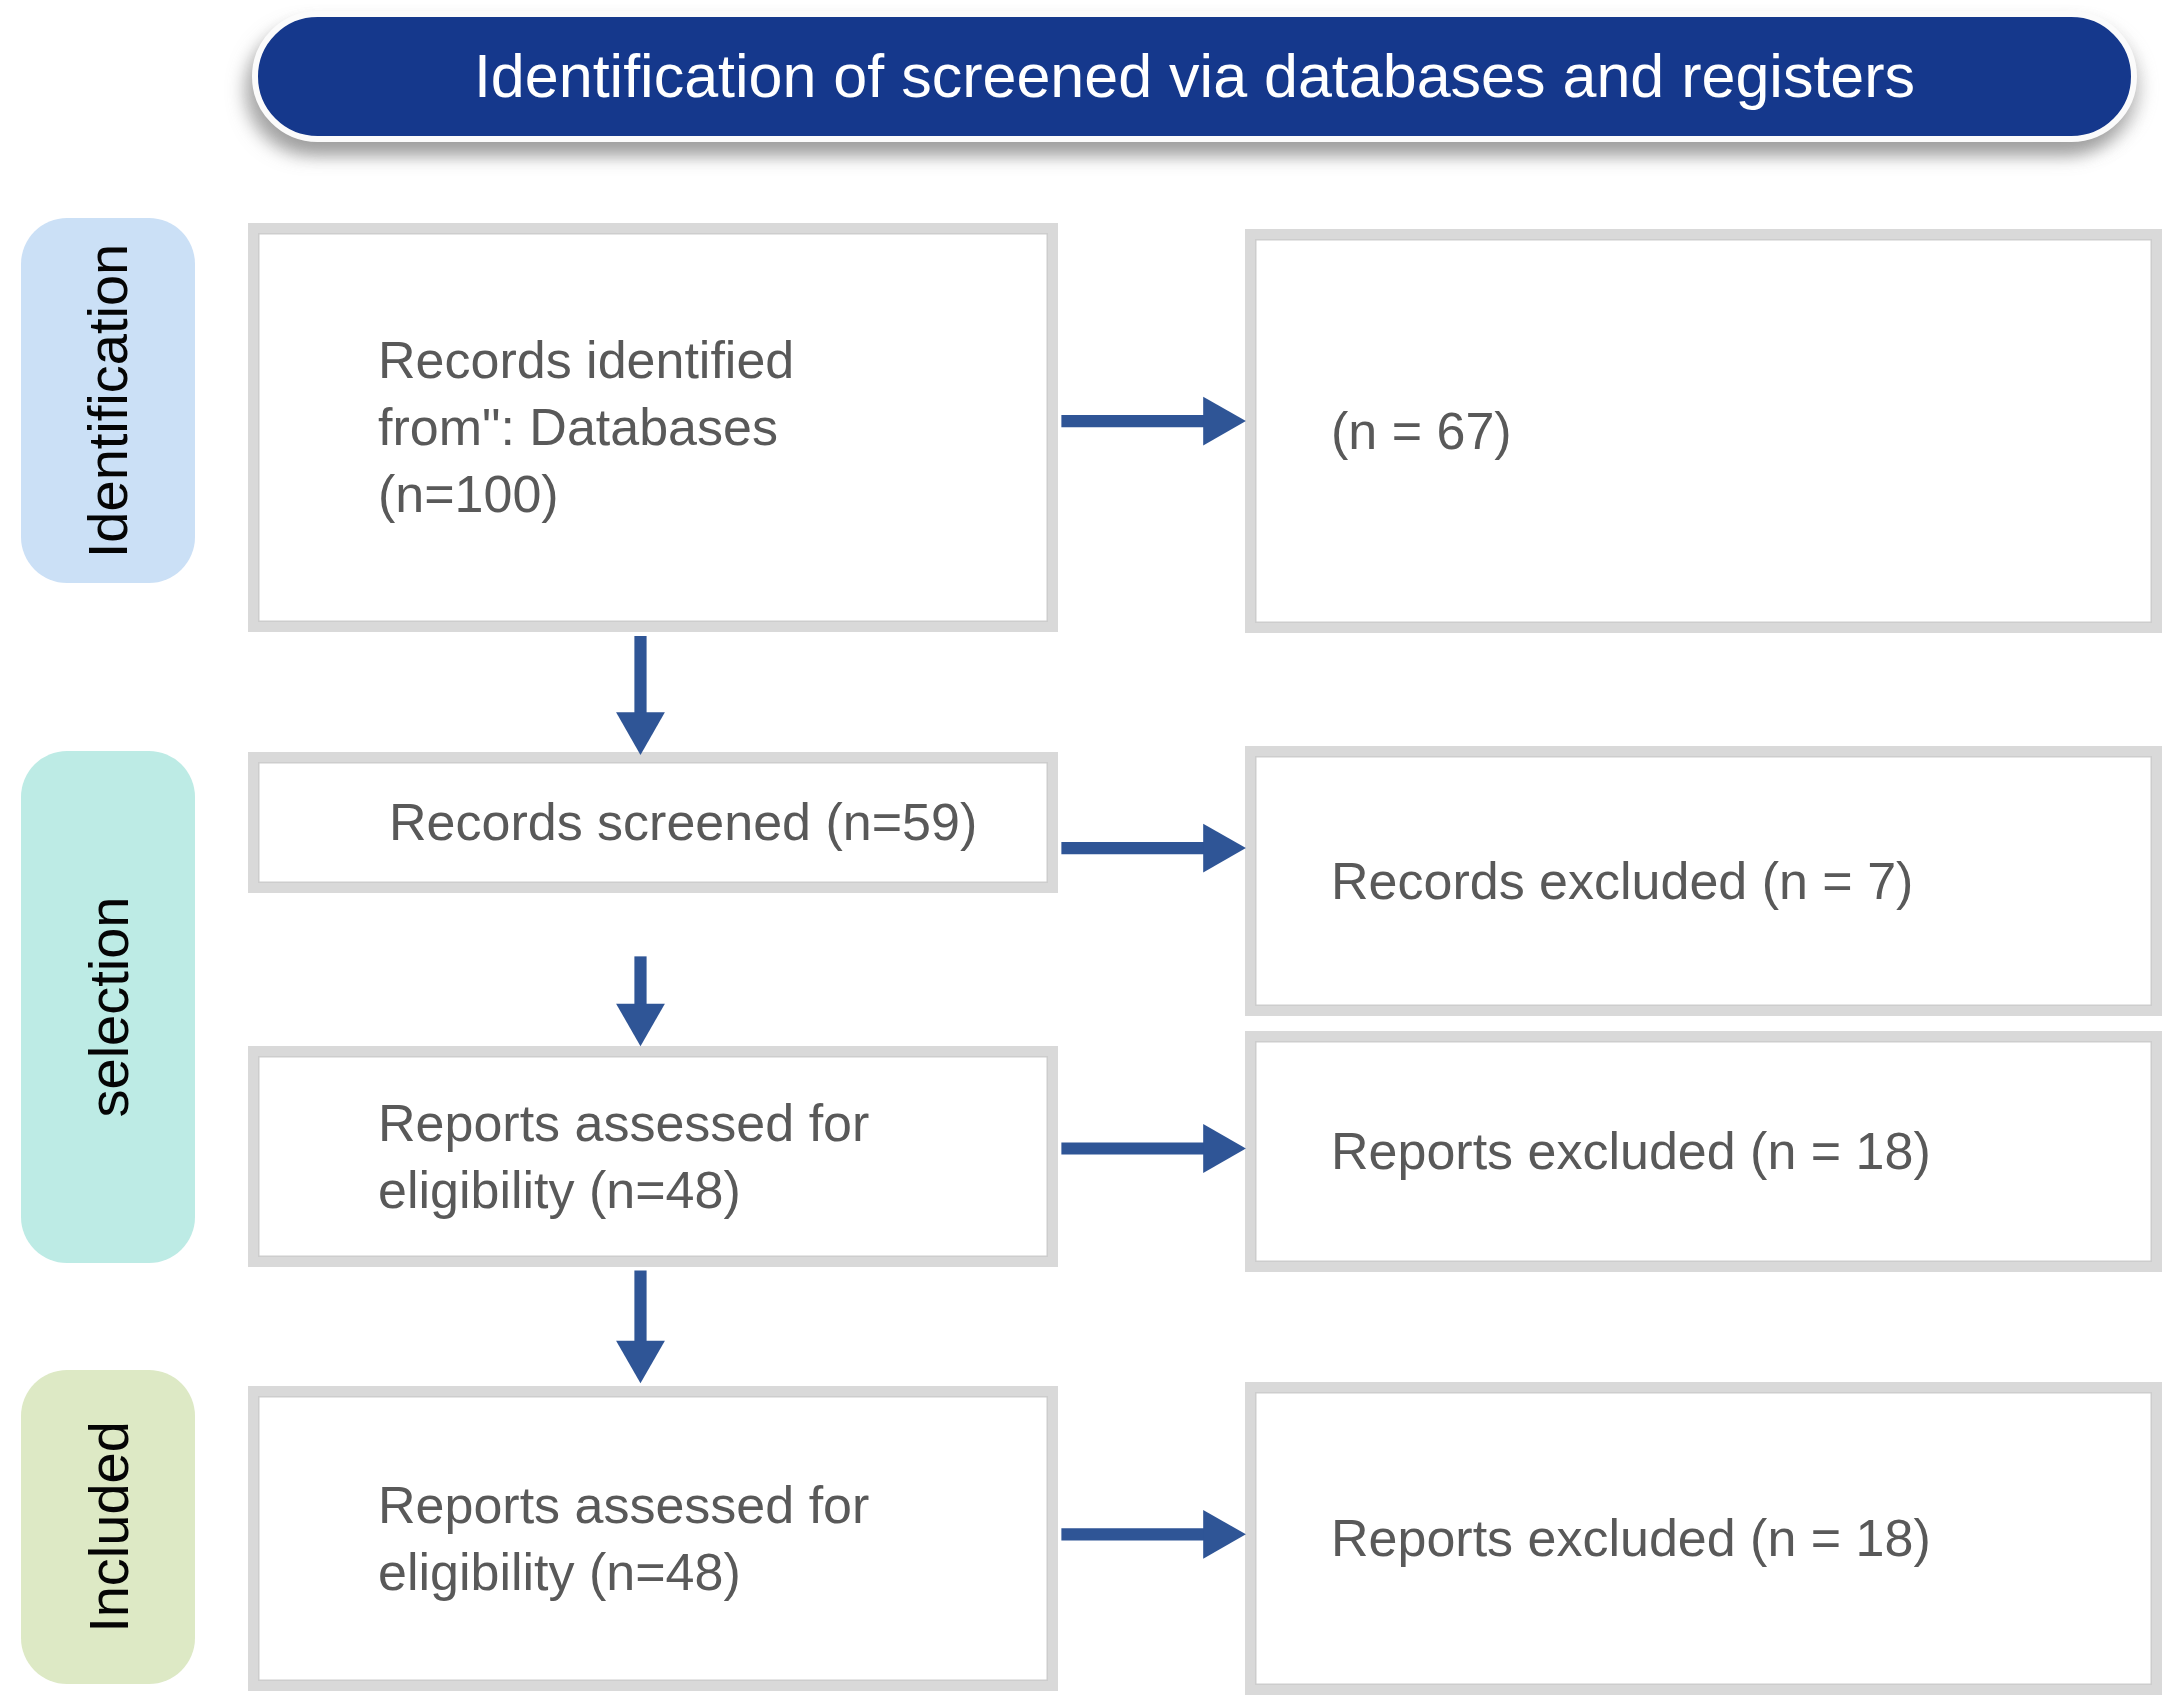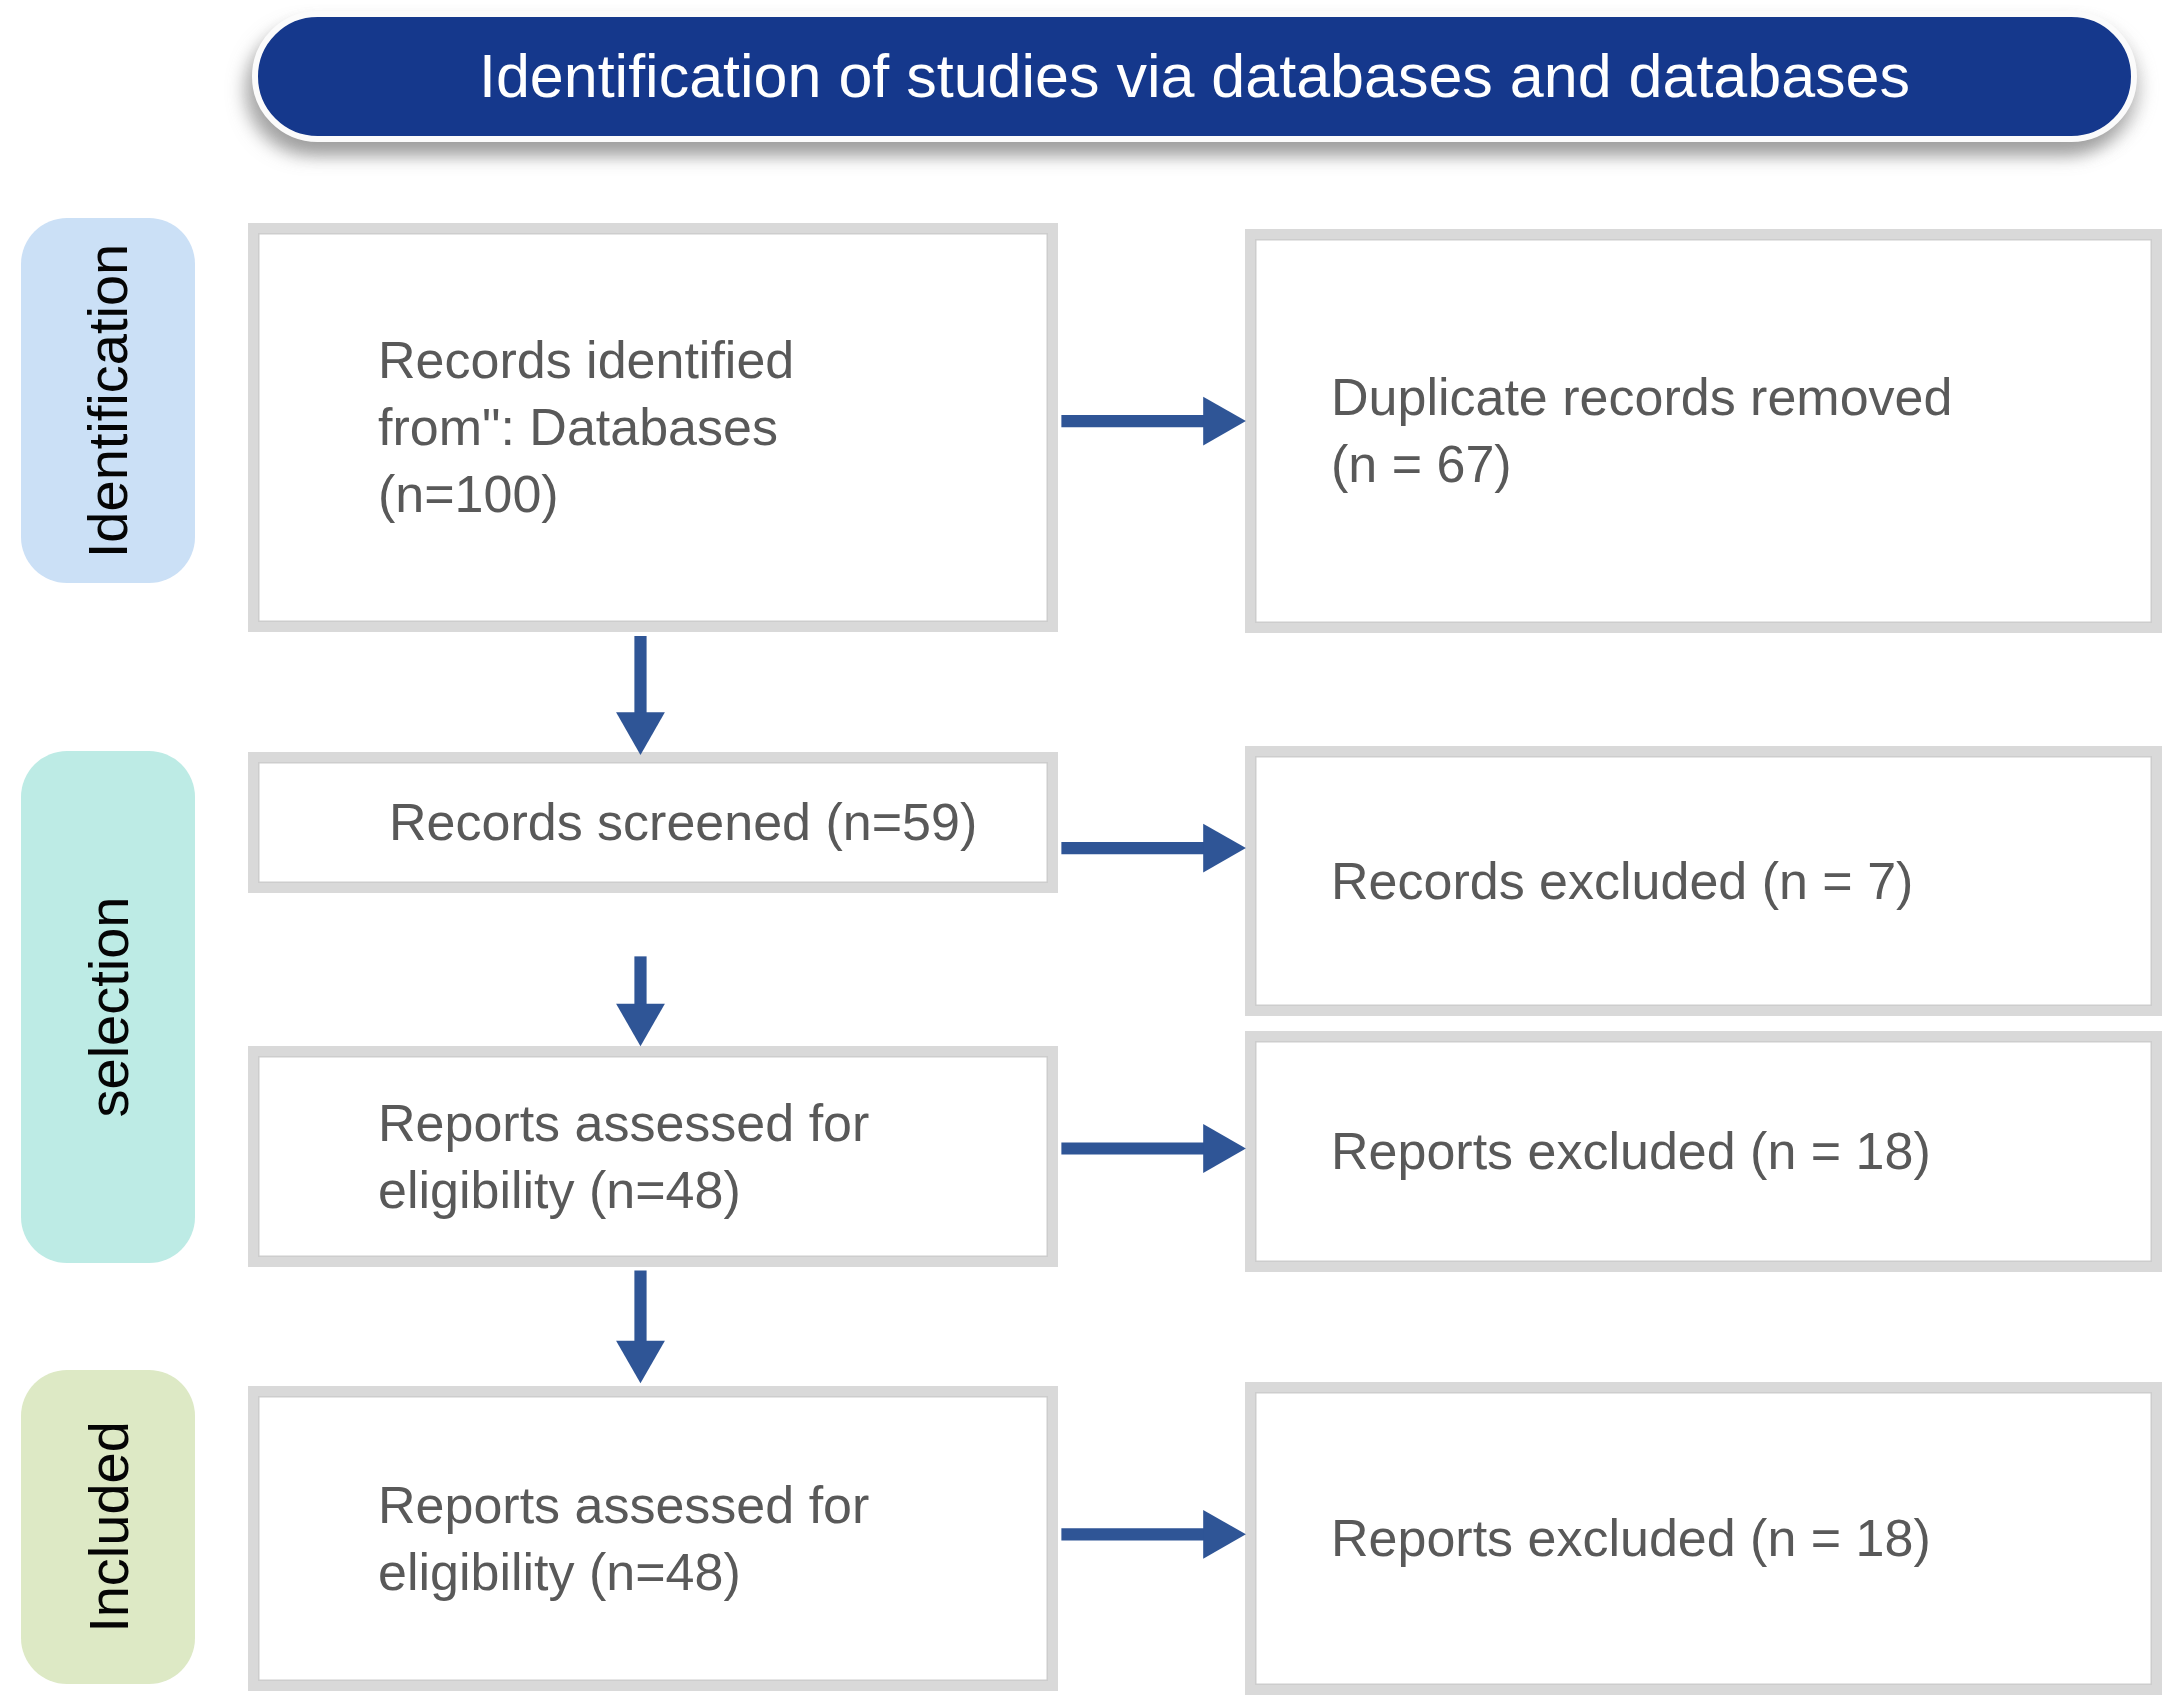--- a/index.html
+++ b/index.html
@@ -87,21 +87,21 @@
   }
   .arrows line    { stroke: #2f5596; stroke-width: 16px; }
   .arrows polygon { fill: #2f5596; }
 </style>
 </head>
 <body>
 
 <div class="canvas">
 
   <div class="banner">
-    <span>Identification of studies via databases and databases</span>
+    <span>Identification of screened via databases and registers</span>
   </div>
 
   <div class="stage stage-identification">
     <span>Identification</span>
   </div>
   <div class="stage stage-selection">
     <span>selection</span>
   </div>
   <div class="stage stage-included">
     <span>Included</span>
@@ -118,21 +118,20 @@
   <div class="box col-left box-l3">
     <span>Reports assessed for</span>
     <span>eligibility (n=48)</span>
   </div>
   <div class="box col-left box-l4">
     <span>Reports assessed for</span>
     <span>eligibility (n=48)</span>
   </div>
 
   <div class="box col-right box-r1">
-    <span>Duplicate records removed</span>
     <span>(n = 67)</span>
   </div>
   <div class="box col-right box-r2">
     <span>Records excluded (n = 7)</span>
   </div>
   <div class="box col-right box-r3">
     <span>Reports excluded (n = 18)</span>
   </div>
   <div class="box col-right box-r4">
     <span>Reports excluded (n = 18)</span>

